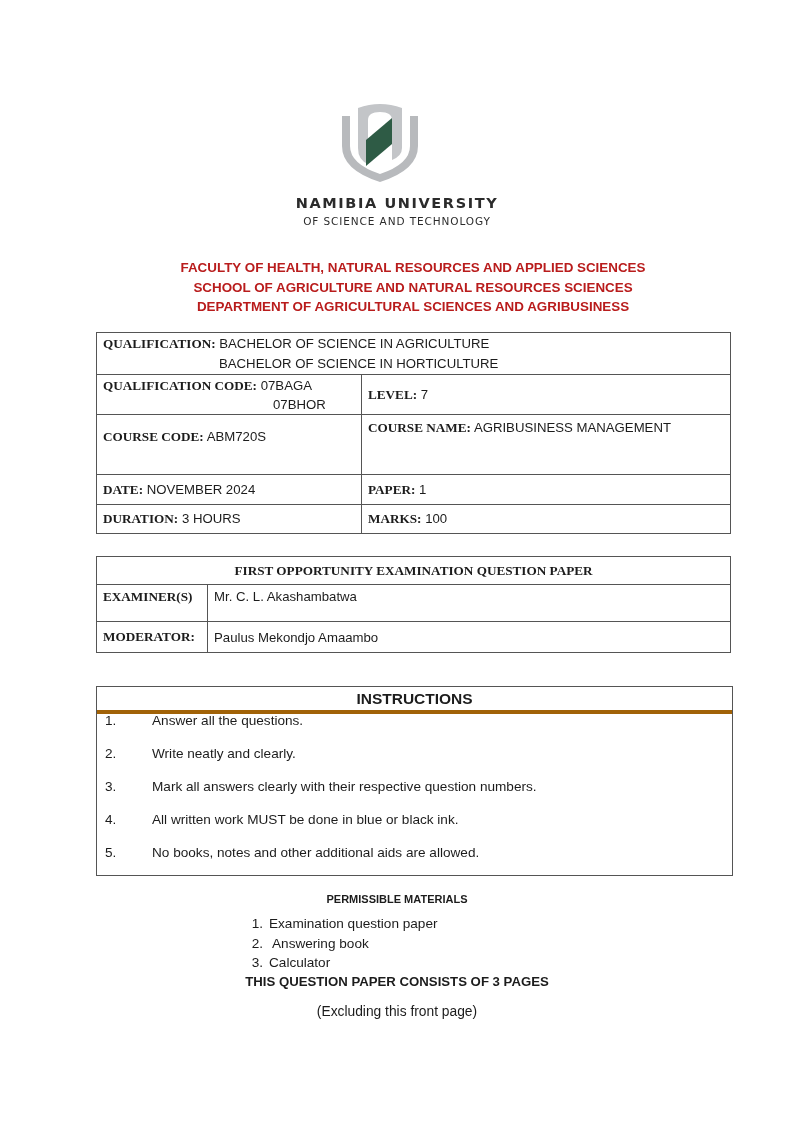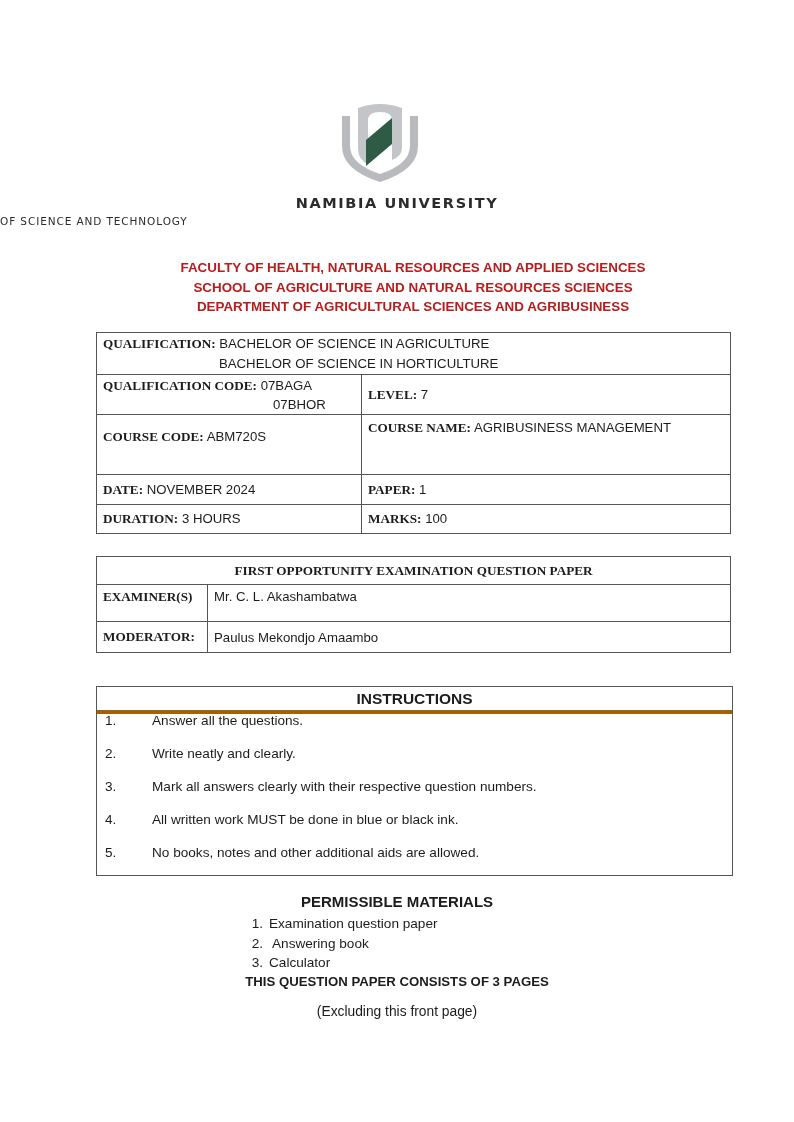--- a/index.html
+++ b/index.html
@@ -2,33 +2,33 @@
 <html><head>
 <meta charset="utf-8">
 <style>
   html, body { margin:0; padding:0; background:#ffffff; }
   body { width:794px; height:1122px; position:relative; overflow:hidden;
          font-family:"Liberation Sans", "DejaVu Sans", sans-serif; color:#1c1c1c; }
   .abs { position:absolute; }
   .logo { left:334px; top:98px; width:92px; height:88px; }
   .uni-name { left:0; width:794px; top:195px; text-align:center; font-family:"DejaVu Sans", sans-serif;
               font-size:14.5px; font-weight:bold; letter-spacing:1.6px; color:#2b2b2b; }
-  .uni-sub { left:0; width:794px; top:215px; text-align:left; font-family:"DejaVu Sans", sans-serif;
+  .uni-sub { left:0; width:794px; top:215px; text-align:center; font-family:"DejaVu Sans", sans-serif;
              font-size:10.5px; letter-spacing:0.9px; color:#2b2b2b; }
   .faculty { left:16px; width:794px; top:258px; text-align:center; font-weight:bold; font-size:13.4px; line-height:19.5px; color:#b91c1c; }
   table { border-collapse:collapse; }
   td { border:1px solid #555; font-size:13.2px; padding:0 6px; vertical-align:top; }
   .b { font-weight:bold;font-family:Liberation Serif, serif; }
   .t1 { left:96px; top:332px; width:635px; }
   .t2 { left:96px; top:556px; width:635px;border-radius:29px; }
   .t3 { left:96px; top:686px; width:635px; border:1px solid #555; height:188px; }
   .instr-title { text-align:center; font-weight:bold; font-size:15.5px; height:23px; line-height:24px; border-bottom:4px solid #a16207; }
   .instr-item { position:absolute; left:8px; font-size:13.6px; }
   .instr-item .num { display:inline-block; width:47px; }
-  .perm-title { left:0; width:794px; top:893px; text-align:center; font-weight:bold; font-size:15px; }
+  .perm-title { left:0; width:794px; top:893px; text-align:center; font-weight:bold; font-size:11px; }
   .perm-list { left:240px; top:914px; font-size:13.6px; line-height:19.5px; }
   .perm-list .num { display:inline-block; width:23px; text-align:right; margin-right:6px; }
   .pages { left:0; width:794px; top:974px; text-align:center; font-weight:bold; font-size:13.2px; }
   .excl { left:0; width:794px; top:1004px; text-align:center; font-size:13.8px; }
 </style>
 </head>
 <body>
 
 <div class="abs logo">
   <svg width="92" height="88" viewBox="0 0 92 88">

